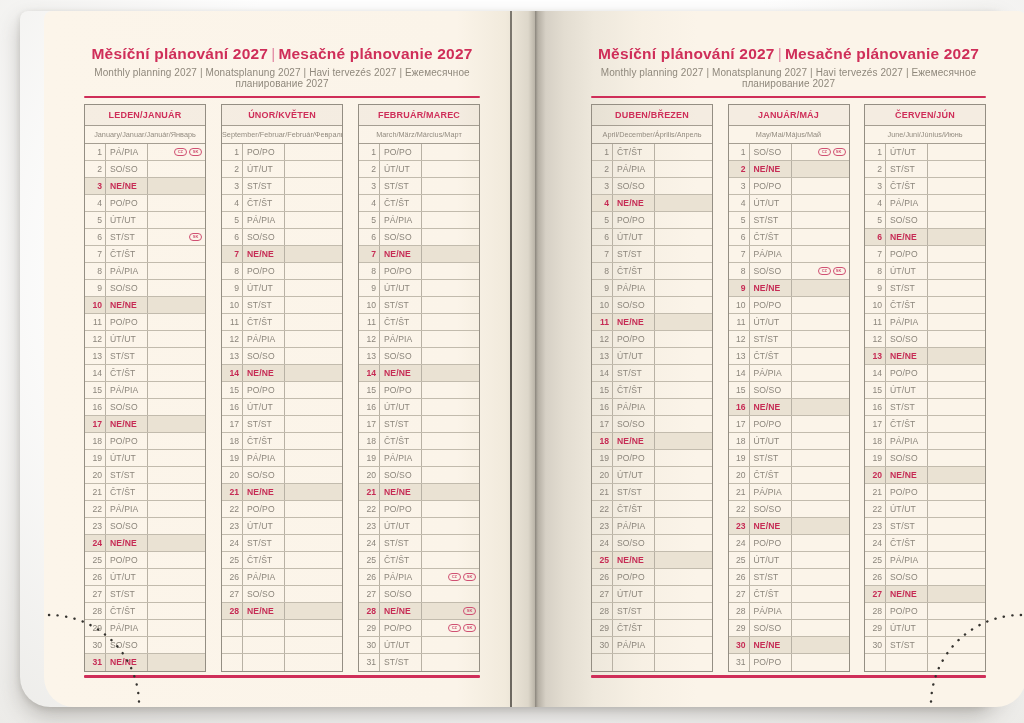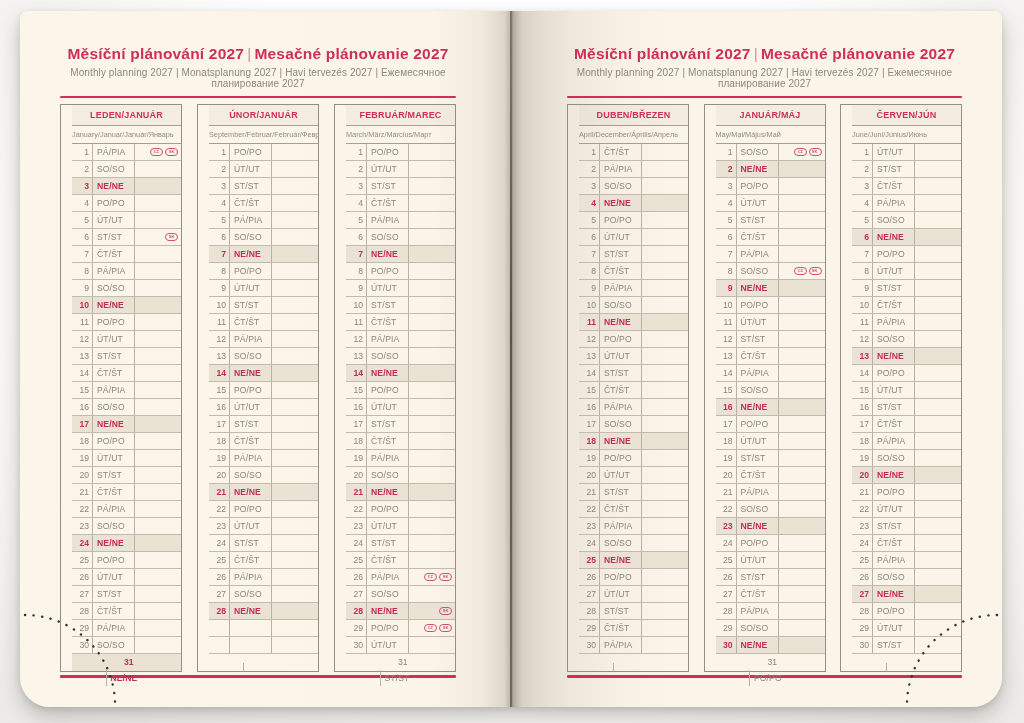--- a/index.html
+++ b/index.html
@@ -16,21 +16,21 @@
   body{
     font-family:"Liberation Sans","DejaVu Sans",sans-serif;
     background:radial-gradient(ellipse at 50% 38%, #ffffff 55%, #ecebe8 100%);
     position:relative;
   }
   .spread{
     position:absolute;left:20px;top:11px;width:982px;height:696px;
     border-radius:8px 8px 30px 30px;
     box-shadow:0 10px 22px rgba(60,55,45,0.28), 0 2px 6px rgba(60,55,45,0.14);
   }
-  .page{position:absolute;top:0;height:100%;}
+  .page{position:absolute;top:0;height:100%;margin-left:24px;}
   .page.left{
     left:0;width:491px;border-radius:8px 0 0 30px;
     background:linear-gradient(90deg,#fcf5ea 0%,#fbf4e9 84%,#f1eadc 94%,#ddd7ca 98.6%,#b9b3a7 100%);
   }
   .page.right{
     left:491px;width:491px;border-radius:0 8px 30px 0;
     background:linear-gradient(90deg,#8a857c 0%,#b5afa4 0.6%,#d6d0c5 2.2%,#e3ddd1 6%,#eee8dc 12%,#f7f0e4 22%,#fbf4e9 33%);
   }
   .spine{
     position:absolute;left:489.6px;top:0;width:2.4px;height:100%;
@@ -44,36 +44,36 @@
     text-align:center;color:var(--accent);font-weight:bold;
     font-size:15.5px;line-height:1.15;letter-spacing:0.2px;
   }
   .tsep{font-weight:400;color:#e289a4;padding:0 3px;}
   .page-subtitle{
     text-align:center;color:#8f887c;font-size:10px;margin-top:4px;letter-spacing:0.1px;
   }
   .rule{height:2.4px;background:var(--accent);margin-top:7px;border-radius:1px;}
   .rule.bottom{margin-top:3px;}
   .months{display:flex;justify-content:space-between;margin-top:6px;}
-  .mcol{width:122px;border:1.4px solid var(--outer);padding-left:11px;}
+  .mcol{width:122px;border:1.4px solid var(--outer);}
   .mname{
     height:21px;line-height:21px;text-align:center;color:var(--accent);
     font-weight:bold;font-size:9px;letter-spacing:0.2px;
     border-bottom:1px solid #a59e92;background:rgba(110,95,70,0.05);
     white-space:nowrap;
   }
   .msub{
-    height:18px;line-height:18px;text-align:left;color:#938c80;
+    height:18px;line-height:18px;text-align:center;color:#938c80;
     font-size:7.3px;border-bottom:1px solid #a59e92;white-space:nowrap;overflow:hidden;
   }
   .mrow{
     display:flex;height:17px;line-height:15.6px;border-bottom:1px solid var(--grid);
     font-size:8.6px;color:var(--gray);align-items:center;
   }
-  .mrow:last-child{border-bottom:none;flex-direction:column;}
+  .mrow:last-child{border-bottom:none;}
   .c{height:100%;line-height:16px;}
   .c.num{width:20px;text-align:right;padding-right:3px;}
   .c.day{width:42px;border-left:1px solid var(--gridv);padding-left:4px;letter-spacing:0.1px;white-space:nowrap;}
   .c.note{flex:1;border-left:1px solid var(--gridv);display:flex;align-items:center;justify-content:flex-end;gap:2px;padding-right:3px;}
   .mrow.sun{background:var(--sun-bg);color:#c62c55;font-weight:bold;}
   .badge{
     display:inline-flex;align-items:center;justify-content:center;
     width:13px;height:7.5px;border:1px solid #d05072;border-radius:5px;flex:0 0 auto;
   }
   .badge i{font-style:normal;font-size:8px;font-weight:bold;color:#d05072;transform:scale(0.5);letter-spacing:0;}
@@ -258,21 +258,21 @@
               <div class="c day">SO/SO</div>
               <div class="c note"></div>
             </div>
             <div class="mrow sun">
               <div class="c num">31</div>
               <div class="c day">NE/NE</div>
               <div class="c note"></div>
             </div>
           </div>
           <div class="mcol">
-            <div class="mname">ÚNOR/JANUÁR</div>
+            <div class="mname">ÚNOR/KVĚTEN</div>
             <div class="msub">September/Februar/Február/Февраль</div>
             <div class="mrow">
               <div class="c num">1</div>
               <div class="c day">PO/PO</div>
               <div class="c note"></div>
             </div>
             <div class="mrow">
               <div class="c num">2</div>
               <div class="c day">ÚT/UT</div>
               <div class="c note"></div>

